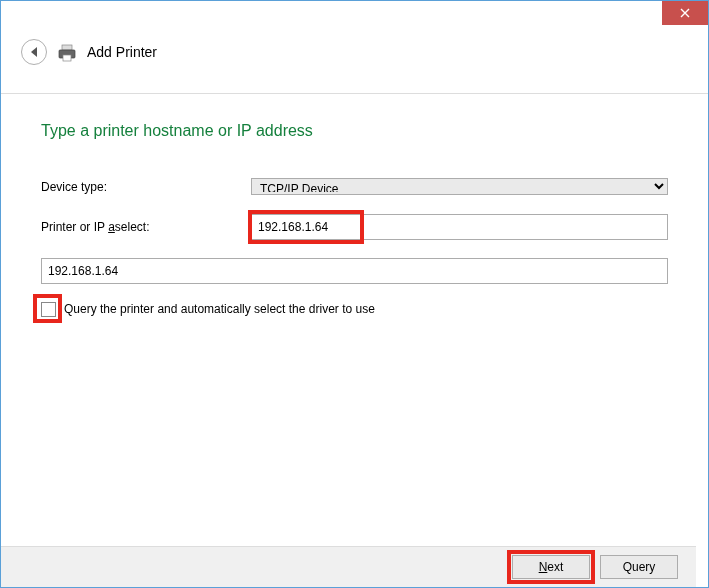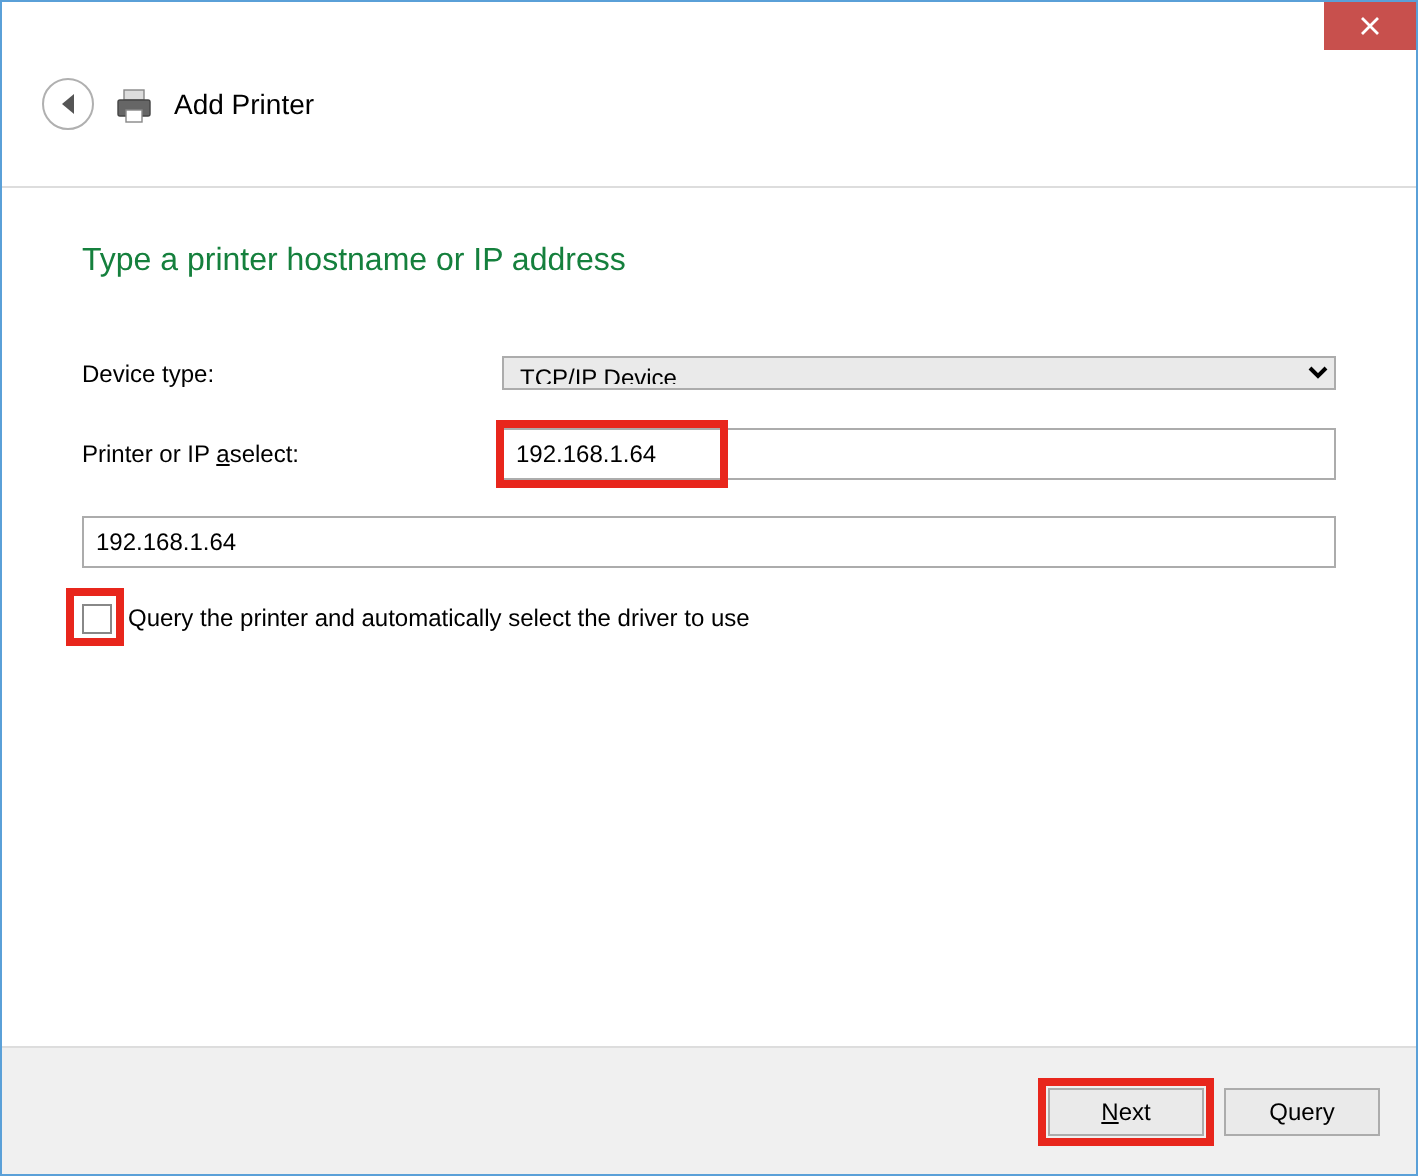--- a/index.html
+++ b/index.html
@@ -155,22 +155,22 @@
     top: -8px;
     width: 29px;
     height: 29px;
     border: 4px solid #e8261c;
     pointer-events: none;
   }
   .footer {
     position: absolute;
     bottom: 0;
     left: 0;
-    right: 0;
-    height: 64px;
+    right: 12px;
+    height: 41px;
     border-top: 1px solid #ddd;
     display: flex;
     justify-content: flex-end;
     align-items: center;
     padding: 0 18px;
     gap: 10px;
     background: #f0f0f0;
   }
   .btn {
     min-width: 78px;

